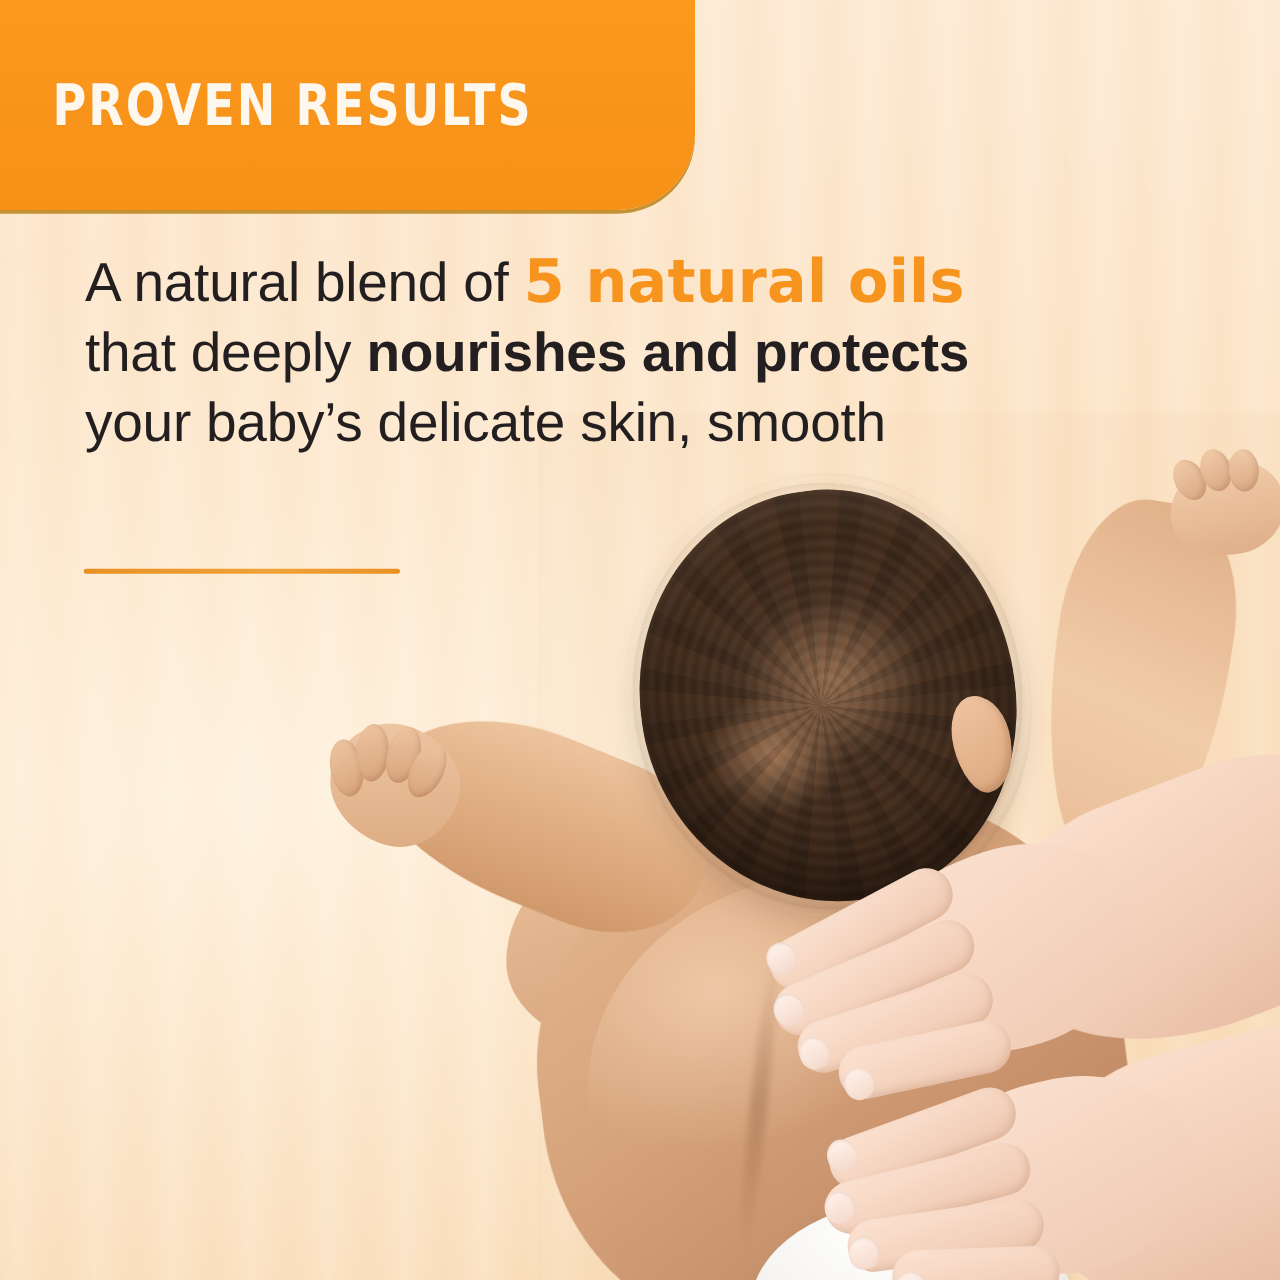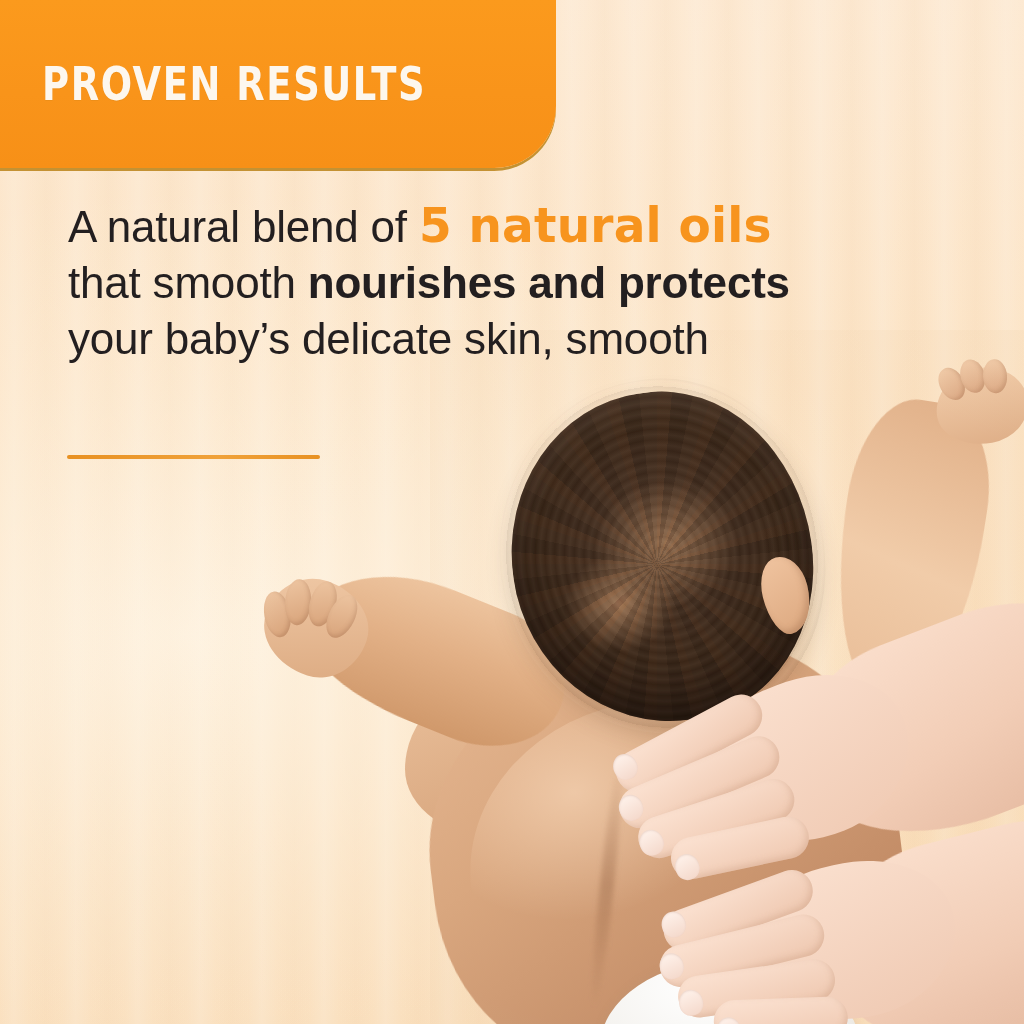--- a/index.html
+++ b/index.html
@@ -375,19 +375,19 @@
 
     <div class="photo-soften"></div>
   </div>
 
   <div class="banner">
     <div class="banner-title">PROVEN RESULTS</div>
   </div>
 
   <div class="copy">
     <div class="line"><span>A natural blend of </span><span class="hl">5 natural oils</span></div>
-    <div class="line"><span>that smooth </span><span class="strong">nourishes and protects</span></div>
+    <div class="line"><span>that deeply </span><span class="strong">nourishes and protects</span></div>
     <div class="line">your baby’s delicate skin, smooth</div>
   </div>
 
   <div class="divider"></div>
 
 </div>
 
 </body></html>

